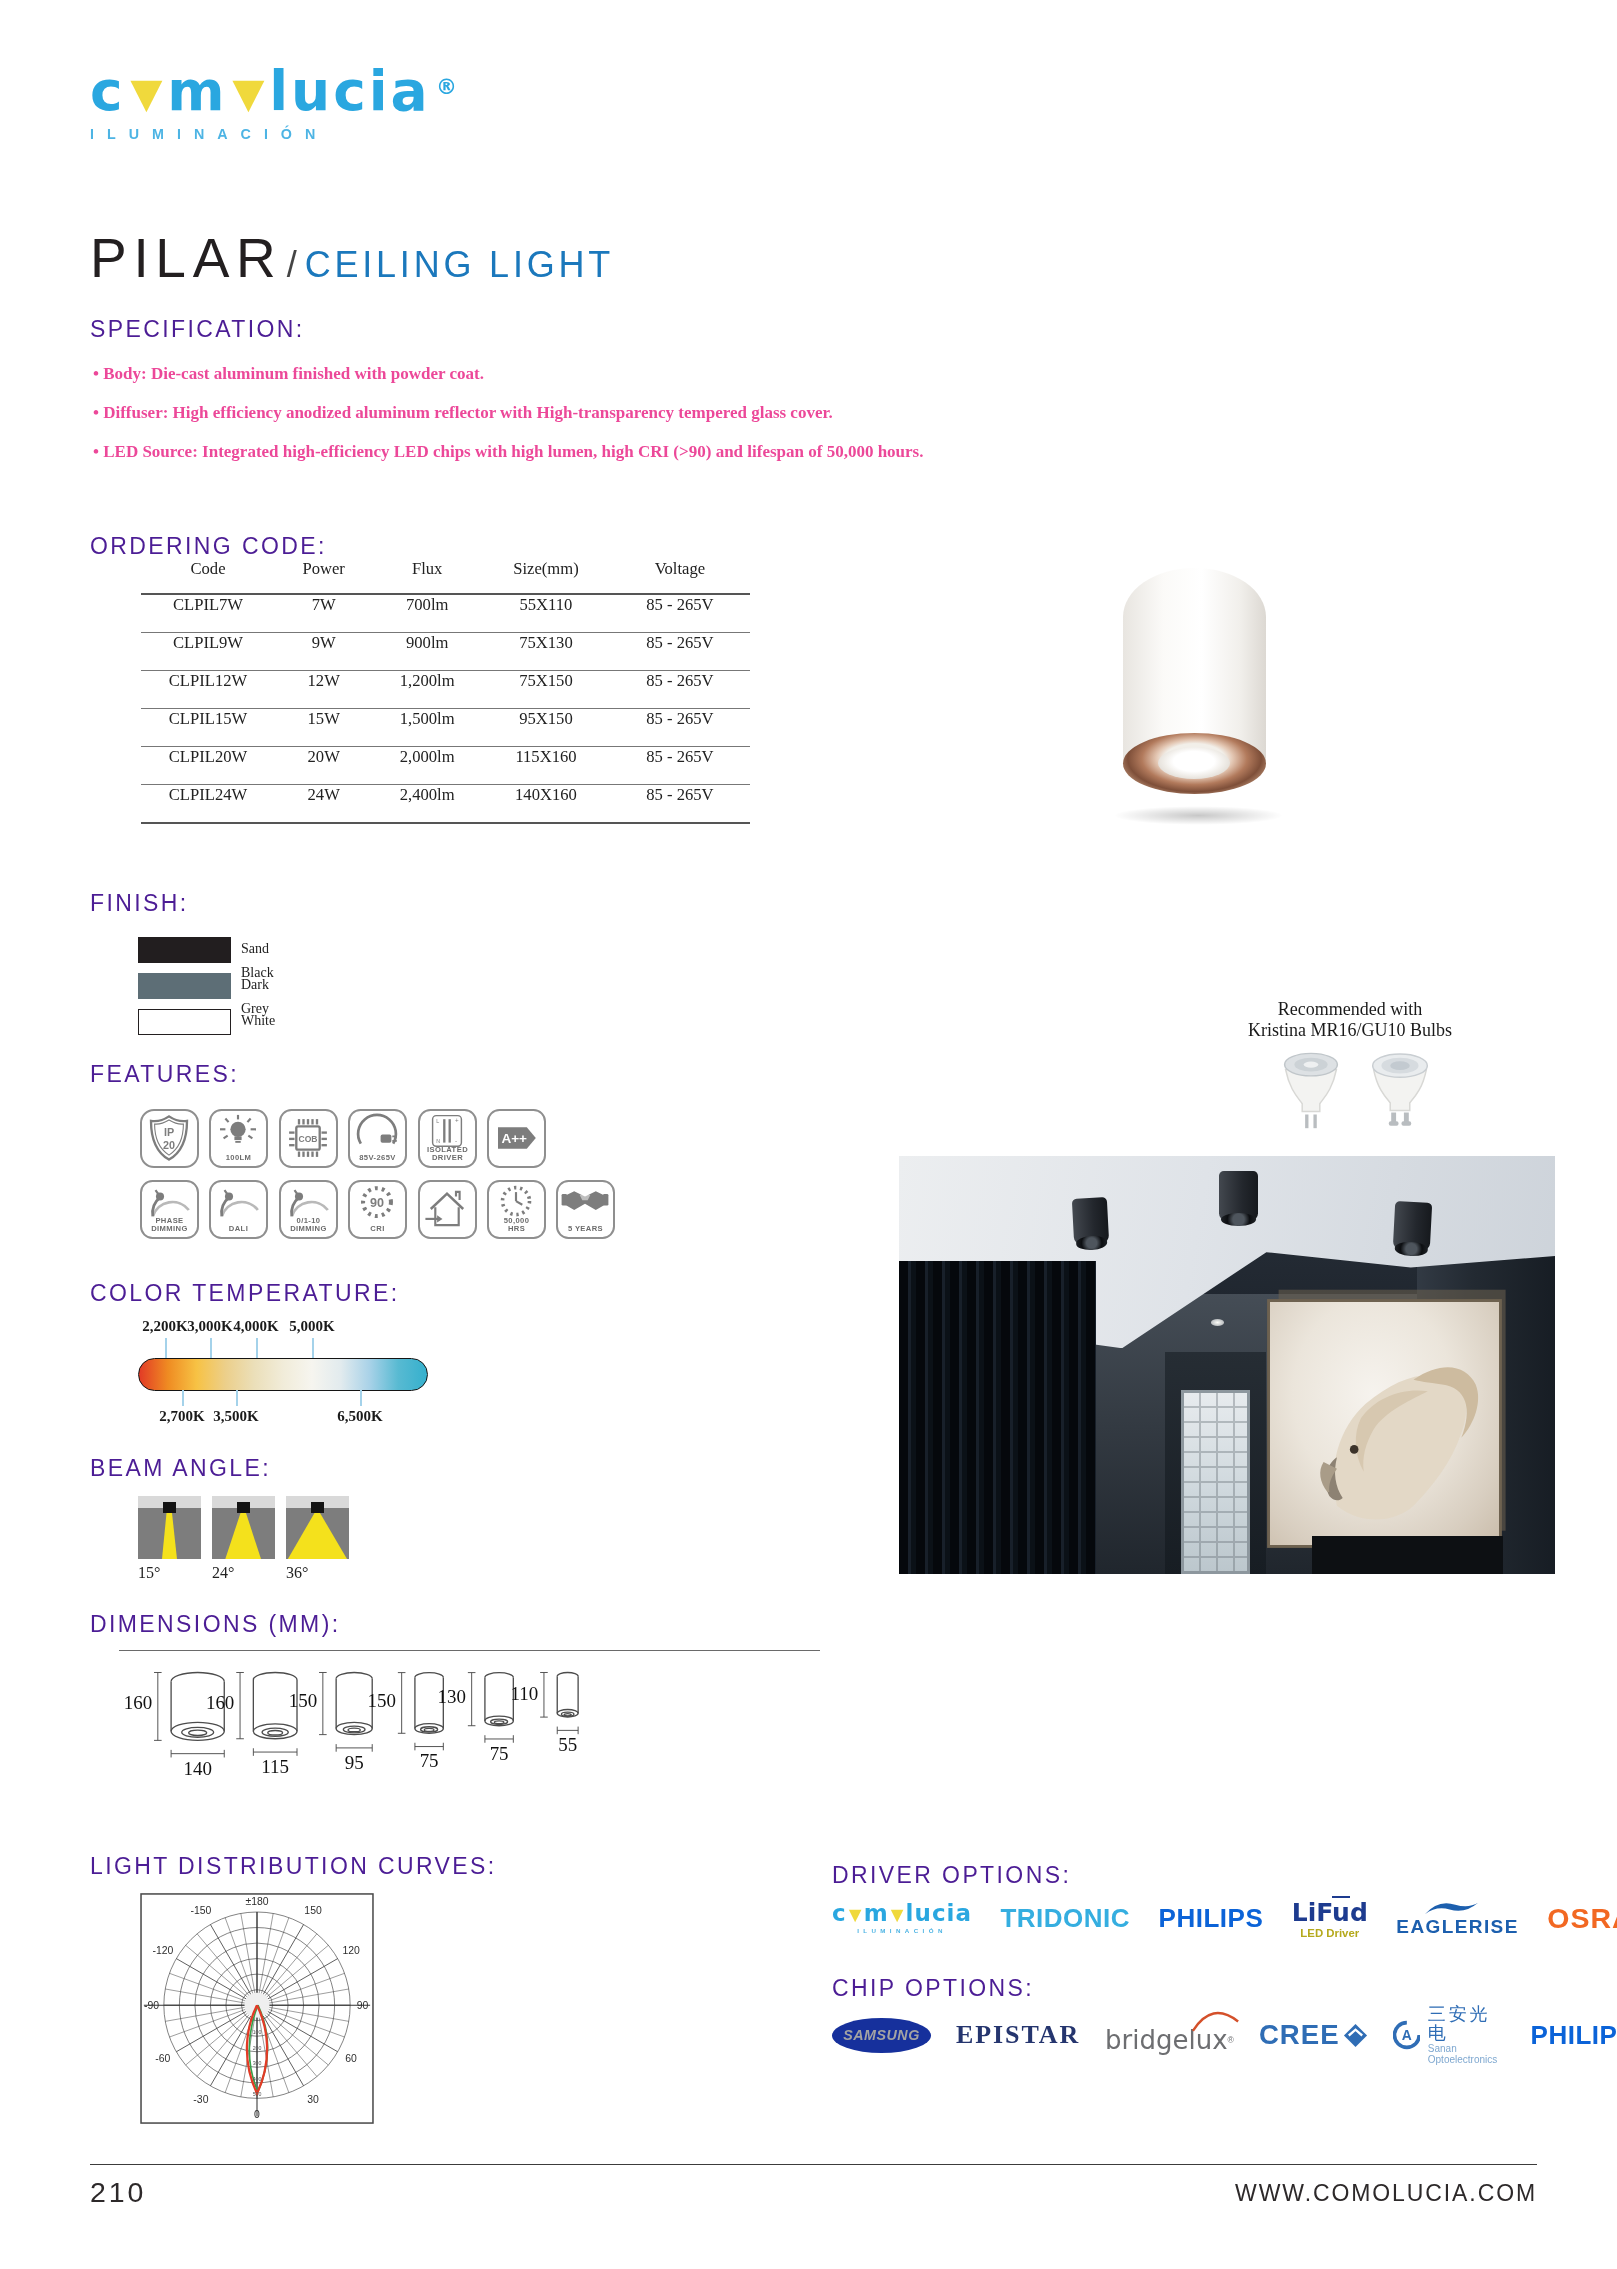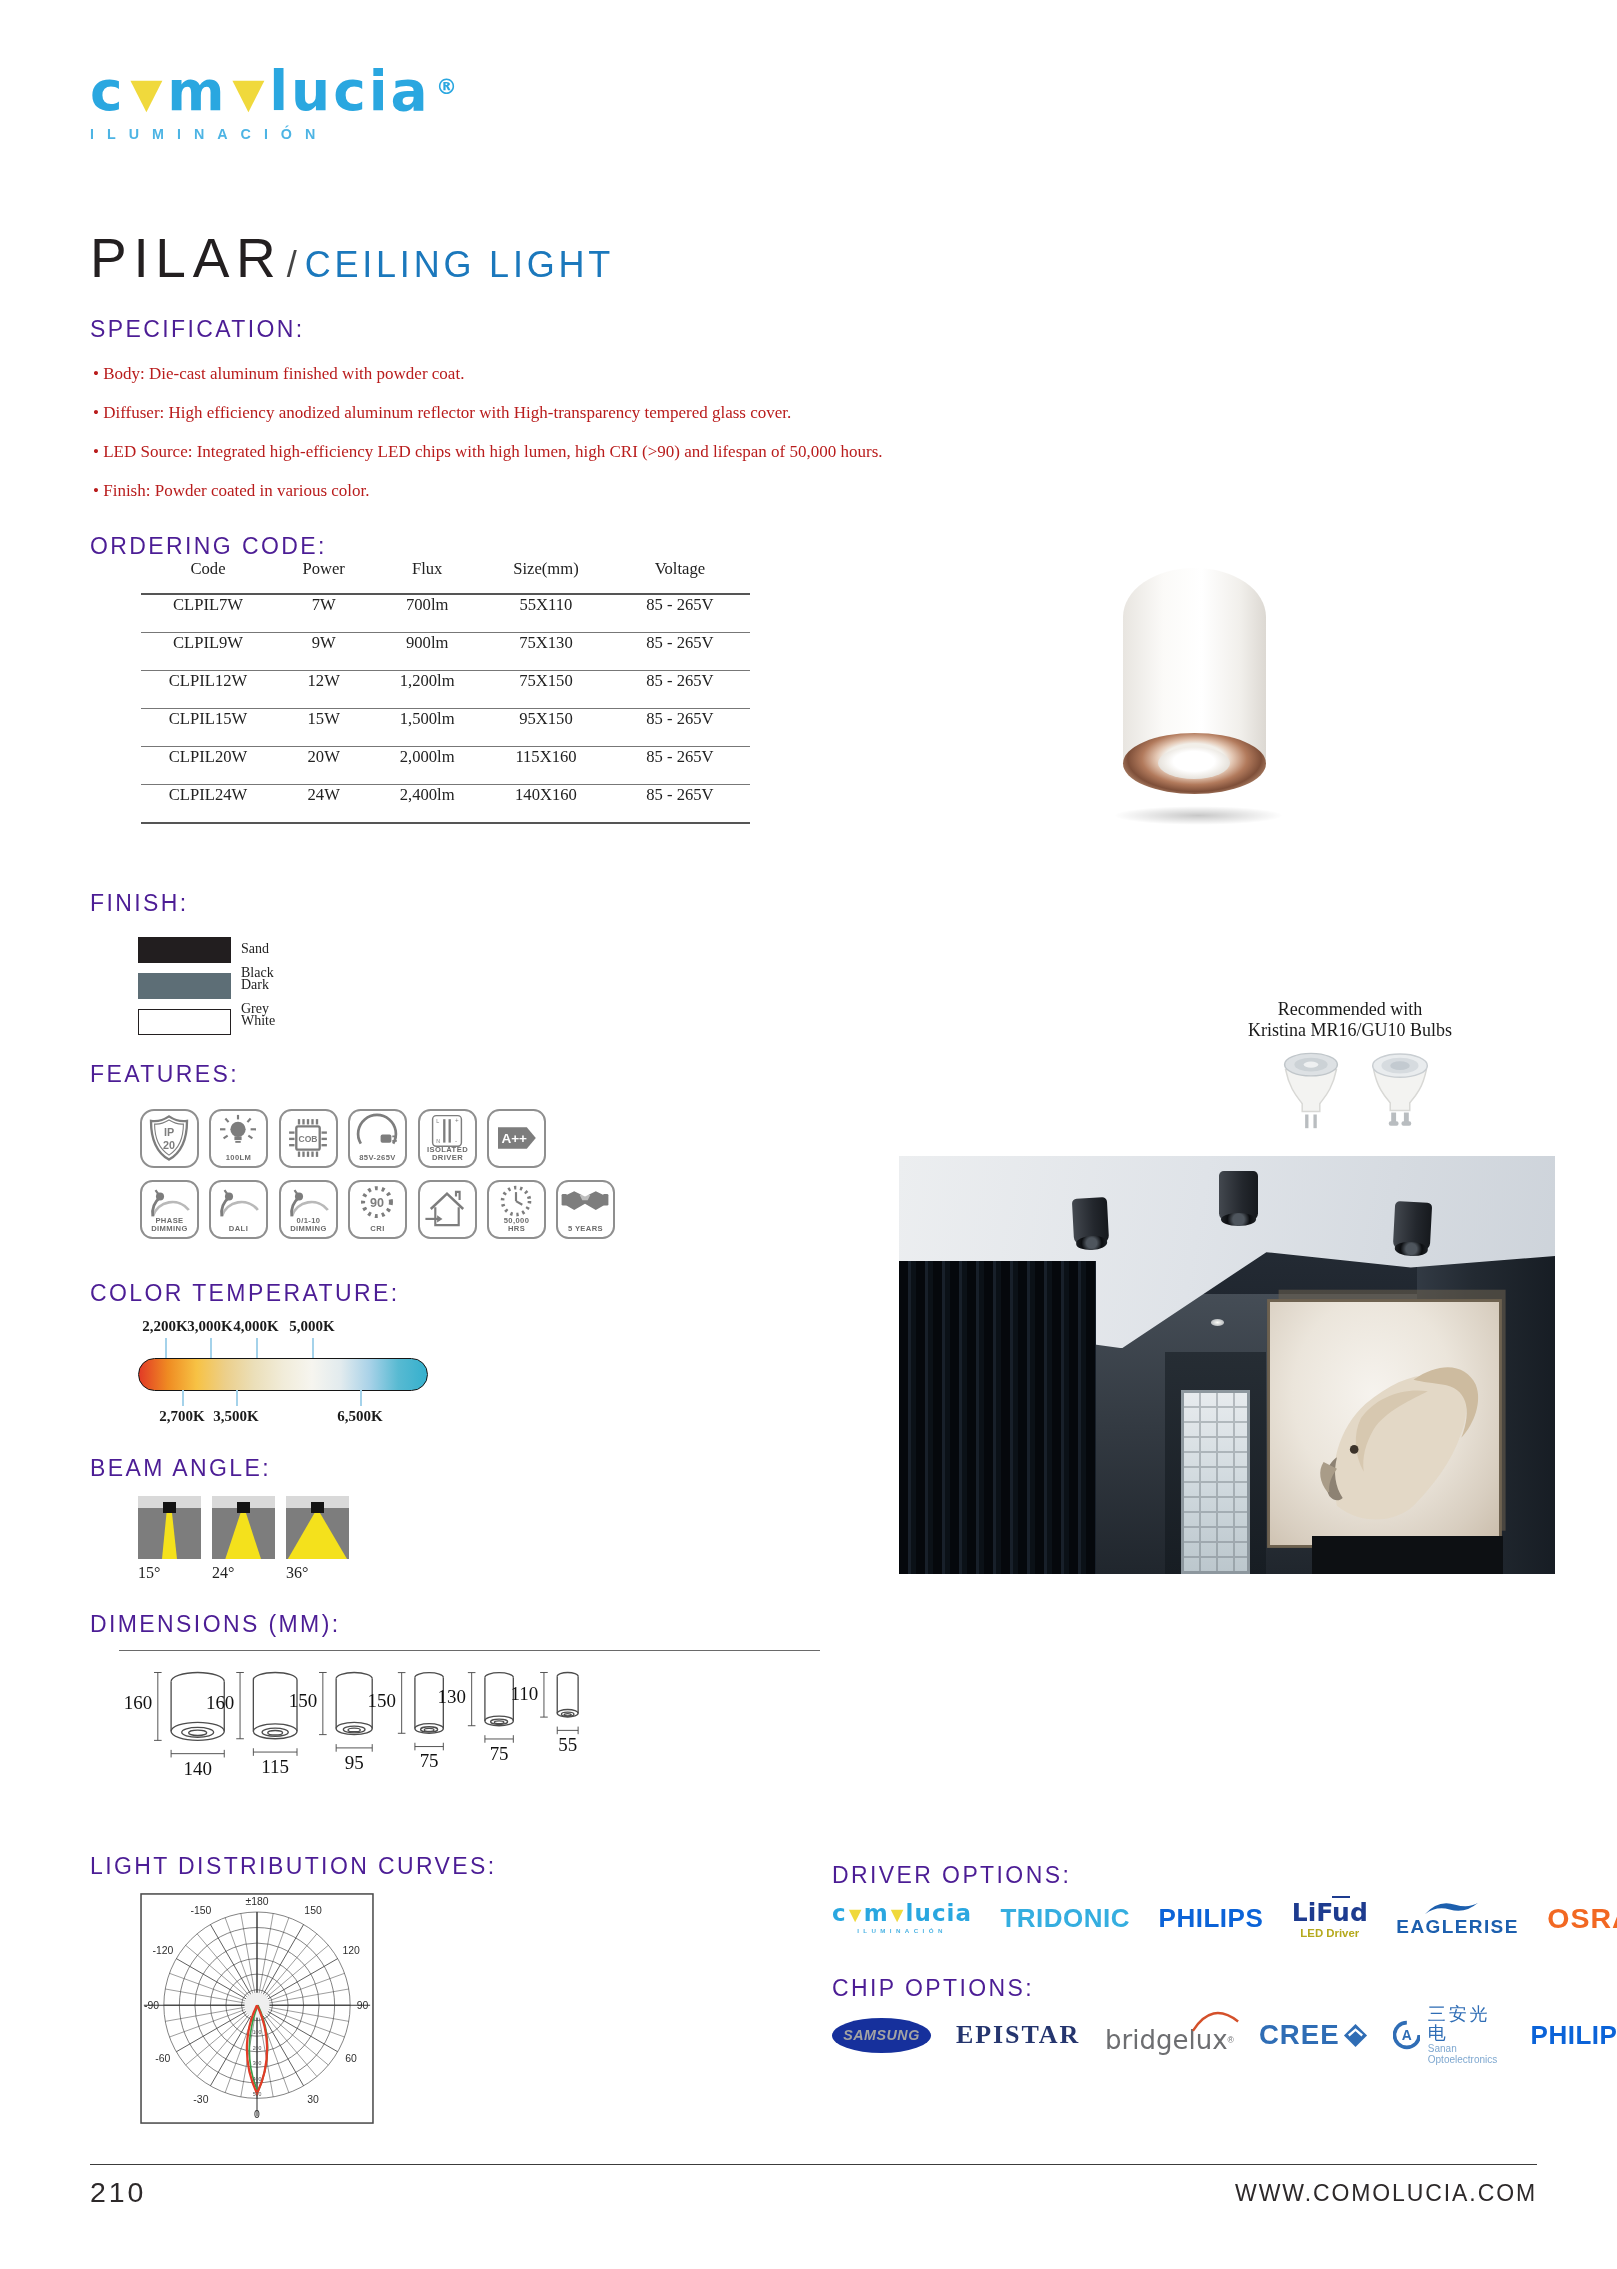--- a/index.html
+++ b/index.html
@@ -11,21 +11,21 @@
   .logo-row{display:flex;align-items:flex-end;color:#2aa7e0;font-family:"DejaVu Sans",sans-serif;
             font-weight:bold;font-size:55px;line-height:49px;letter-spacing:2.9px;}
   .logo-tri{width:38px;height:38px;margin:0 1.9px 1.9px 1.9px;background:#f0d93c;
             clip-path:polygon(8% 12%,92% 12%,50% 95%);border-radius:7.6px;}
   .logo-reg{font-size:21px;line-height:57px;vertical-align:top;margin-left:5.7px;align-self:flex-start;}
   .logo-tag{color:#4db4e4;font-size:14.3px;letter-spacing:13px;margin-top:9.5px;font-weight:bold;}
   
   .title-name{font-size:55px;letter-spacing:6.7px;color:#231f20;font-weight:500;}
   .title-cat{font-size:36px;letter-spacing:3.8px;color:#1b78bc;font-weight:500;}
   .h-section{font-size:23px;letter-spacing:2.4px;color:#4c1d95;}
-  .bullet{font-family:"Liberation Serif",serif;font-size:17px;color:#b91c1c;line-height:39px;white-space:nowrap;}
+  .bullet{font-family:"Liberation Serif",serif;font-size:17px;color:#ec4899;line-height:39px;white-space:nowrap;font-weight:bold;}
   
   #ord-table{position:absolute;left:141px;top:559px;width:609px;font-family:"Liberation Serif",serif;font-size:16.6px;}
   .ord-row{display:flex;height:37px;align-items:flex-start;}
   .ord-head{height:34px;}
   .ord-cell{text-align:center;}
   .c0{width:22%}.c1{width:16%}.c2{width:18%}.c3{width:21%}.c4{width:23%}
   .ord-sep{border-top:1.5px solid #777;}
   .ord-first{border-top:2.1px solid #555;}
   .ord-last{border-bottom:2.1px solid #555;}
   
@@ -130,21 +130,20 @@
     <span class="title-name">PILAR</span>
     <span class="title-cat" style="color:#444;font-weight:400;">/</span>
     <span class="title-cat">CEILING LIGHT</span>
   </div>
 
   <div class="abs h-section tech" style="left:90px;top:316px;">SPECIFICATION:</div>
   <div class="abs" style="left:93px;top:354px;" id="spec-bullets">
       <div class="bullet">• Body: Die-cast aluminum finished with powder coat.</div>
       <div class="bullet">• Diffuser: High efficiency anodized aluminum reflector with High-transparency tempered glass cover.</div>
       <div class="bullet">• LED Source: Integrated high-efficiency LED chips with high lumen, high CRI (&gt;90) and lifespan of 50,000 hours.</div>
-      <div class="bullet">• Finish: Powder coated in various color.</div>
     </div>
 
   <div class="abs h-section tech" style="left:90px;top:533px;">ORDERING CODE:</div>
   <div id="ord-table">
       <div class="ord-row ord-head">
         <div class="ord-cell c0">Code</div>
         <div class="ord-cell c1">Power</div>
         <div class="ord-cell c2">Flux</div>
         <div class="ord-cell c3">Size(mm)</div>
         <div class="ord-cell c4">Voltage</div>

